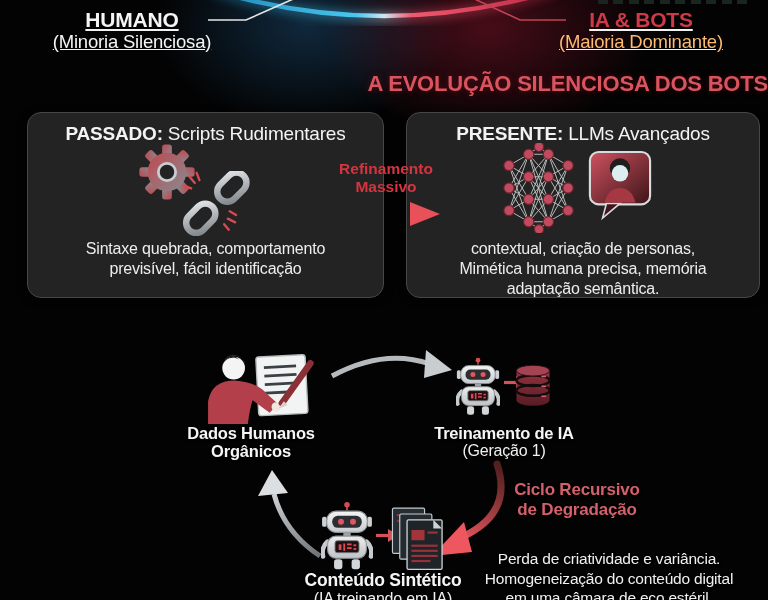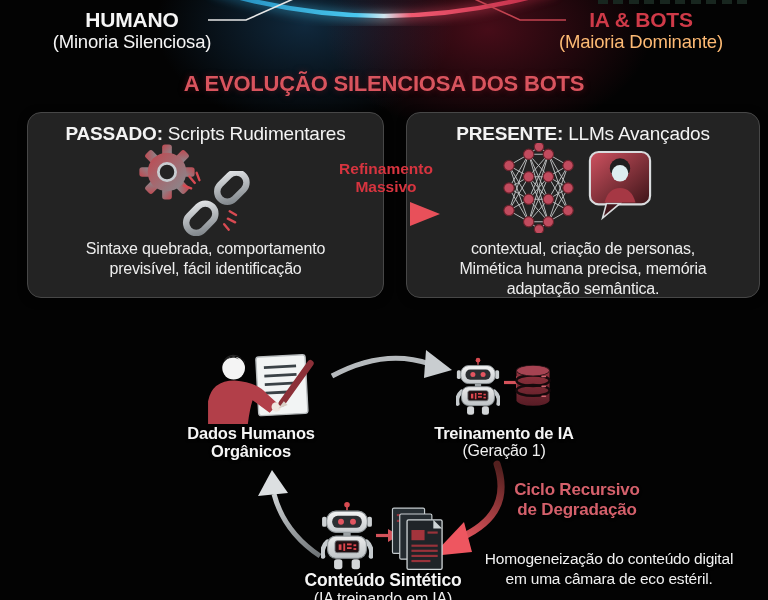--- a/index.html
+++ b/index.html
@@ -4,21 +4,21 @@
 <style>
   html,body{margin:0;padding:0;background:#000;}
   .stage{position:relative;width:768px;height:600px;background:#030303;overflow:hidden;
          font-family:"Liberation Sans",sans-serif;color:#f2f2f2;}
   .abs{position:absolute;}
   .glow{position:absolute;pointer-events:none;}
   .glow-blue{left:150px;top:-80px;width:310px;height:210px;
     background:radial-gradient(ellipse at center, rgba(34,92,140,0.42), rgba(34,92,140,0) 68%);}
   .glow-red{left:318px;top:-80px;width:340px;height:220px;
     background:radial-gradient(ellipse at center, rgba(152,24,50,0.45), rgba(152,24,50,0) 68%);}
-  .hdr-label{position:absolute;text-align:center;letter-spacing:-0.2px;}
+  .hdr-label{position:absolute;text-align:center;letter-spacing:-0.2px;text-decoration:underline;}
   .hdr-main{font-size:21px;font-weight:700;line-height:23px;}
   .hdr-sub{font-size:18.5px;line-height:21px;}
   .human{color:#f5f5f5;}
   .ai-main{color:#cf3a48;}
   .ai-sub{color:#fdba74;}
   .sec-title{position:absolute;left:0;width:768px;text-align:center;font-weight:700;
     font-size:22px;letter-spacing:-0.2px;color:#d9545e;text-shadow:0 0 6px rgba(120,20,30,.55);}
   .panel{position:absolute;top:112px;height:184px;background:#232323;border:1px solid #474747;
     border-radius:14px;box-shadow:0 2px 8px rgba(0,0,0,.6);}
   .panel-title{margin-top:10px;text-align:center;font-size:19px;letter-spacing:-0.2px;color:#f3f3f3;}
@@ -79,21 +79,21 @@
 
   <div class="hdr-label" style="left:28px;top:8px;width:208px;">
     <div class="hdr-main human">HUMANO</div>
     <div class="hdr-sub human">(Minoria Silenciosa)</div>
   </div>
   <div class="hdr-label" style="left:528px;top:8px;width:226px;">
     <div class="hdr-main ai-main">IA &amp; BOTS</div>
     <div class="hdr-sub ai-sub">(Maioria Dominante)</div>
   </div>
 
-  <div class="sec-title" style="top:71px;">A EVOLUÇÃO SILENCIOSA DOS BOTS</div>
+  <div class="sec-title" style="top:71px;text-align:right;">A EVOLUÇÃO SILENCIOSA DOS BOTS</div>
 
   <div class="panel" style="left:27px;width:355px;">
     <div class="panel-title">
       <b>PASSADO:</b><span> Scripts Rudimentares</span>
     </div>
 
     <svg class="abs" style="left:110px;top:30px;" width="58" height="58" viewBox="0 0 84 84">
       <defs>
         <linearGradient id="gearg" x1="0" y1="0" x2="1" y2="1">
           <stop offset="0" stop-color="#c1474f"></stop>
@@ -418,17 +418,18 @@
       <rect x="28" y="75" width="26" height="3"></rect>
     </g>
   </svg>
 
   <div class="dgm-label" style="left:278px;top:570px;width:210px;">
     <div class="syn1">Conteúdo Sintético</div>
     <div class="syn2">(IA treinando em IA)</div>
   </div>
 
   <div class="dgm-label consequence" style="left:458px;top:549px;width:302px;">
+    <div>Perda de criatividade e variância.</div>
     <div>Homogeneização do conteúdo digital</div>
     <div>em uma câmara de eco estéril.</div>
   </div>
 
 </div>
 
 </body></html>

